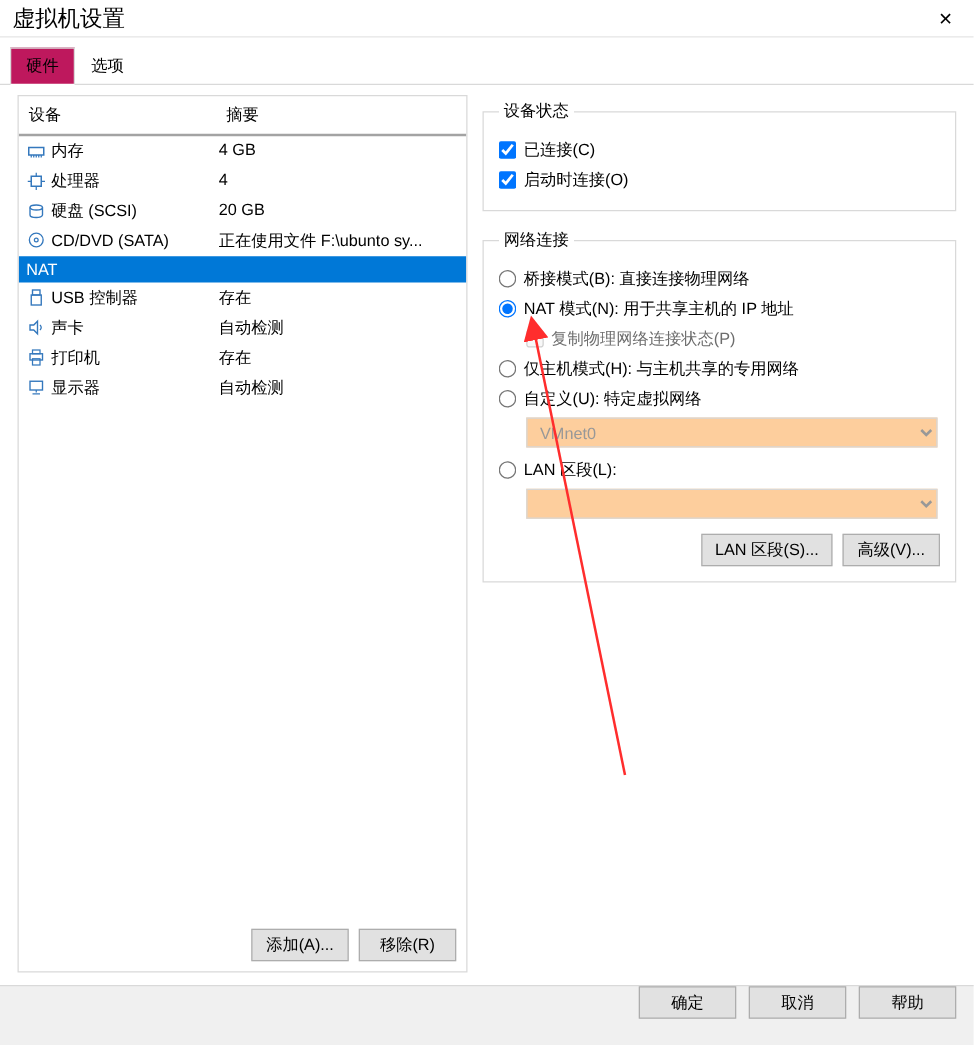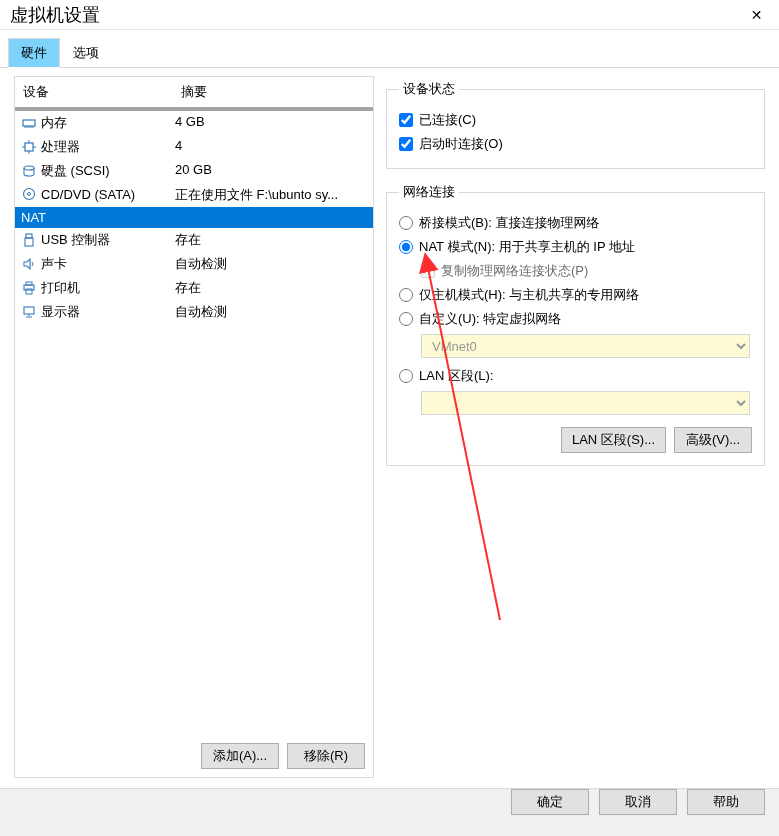--- a/index.html
+++ b/index.html
@@ -2,43 +2,43 @@
 <html><head>
   <meta charset="utf-8">
   <style>
     * { box-sizing: border-box; margin: 0; padding: 0; }
     body { font-family: "Microsoft YaHei", "Segoe UI", sans-serif; font-size: 13px; background: #fff; color: #000; width: 779px; height: 836px; overflow: hidden; position: relative; }
     .titlebar { display: flex; justify-content: space-between; align-items: center; height: 30px; border-bottom: 1px solid #e5e5e5; padding: 0 0 0 10px; }
     .titlebar .title { font-size: 18px; }
     .close-btn { width: 45px; height: 30px; display: flex; align-items: center; justify-content: center; cursor: pointer; font-size: 14px; }
     .tabs { display: flex; border-bottom: 1px solid #d9d9d9; padding: 8px 8px 0 8px; }
     .tab { padding: 5px 12px; border: 1px solid transparent; cursor: pointer; margin-bottom: -1px; }
-    .tab.active { background: #7dd3fc; border: 1px solid #d9d9d9; border-bottom-color: #fff; }
+    .tab.active { background: #be185d; border: 1px solid #d9d9d9; border-bottom-color: #fff; }
     .content { display: flex; height: 710px; padding: 8px 14px 0 14px; gap: 12px; }
     .left-panel { width: 360px; display: flex; flex-direction: column; border: 1px solid #d9d9d9; }
     .device-list { flex: 1; overflow: hidden; }
-    .list-header { display: flex; padding: 6px 8px; border-bottom: 4px solid #a3a3a3; font-weight: normal; }
+    .list-header { display: flex; padding: 6px 8px; border-bottom: 2px solid #a3a3a3; font-weight: normal; }
     .col-device { width: 158px; }
     .col-summary { flex: 1; }
     .list-row { display: flex; align-items: flex-start; padding: 3px 6px; cursor: pointer; }
     .list-row.selected { background: #0078d7; color: #fff; }
     .icon { width: 16px; height: 16px; display: inline-flex; align-items: center; justify-content: center; margin-right: 4px; flex-shrink: 0; font-size: 12px; color: #0066cc; }
     .list-row.selected .icon { color: #fff; }
     .row-label { display: flex; align-items: center; width: 154px; overflow: hidden; white-space: nowrap; text-overflow: ellipsis; }
     .row-summary { flex: 1; overflow: hidden; white-space: nowrap; text-overflow: ellipsis; }
     .left-buttons { display: flex; justify-content: flex-end; gap: 8px; padding: 8px; }
     .btn { min-width: 78px; height: 26px; border: 1px solid #adadad; background: #e1e1e1; cursor: pointer; font-family: inherit; font-size: 13px; padding: 0 10px; }
     .right-panel { flex: 1; display: flex; flex-direction: column; gap: 14px; padding-top: 4px; }
     fieldset { border: 1px solid #d9d9d9; padding: 10px 12px 12px; }
     legend { padding: 0 4px; }
     .checkbox-row, .radio-row { display: flex; align-items: center; padding: 3px 0; gap: 6px; }
     .radio-row.indent { padding-left: 22px; }
     .radio-row.disabled { color: #6d6d6d; }
     input[type="checkbox"], input[type="radio"] { width: 14px; height: 14px; }
-    select, .lan-input { width: 100%; height: 24px; margin: 3px 0 6px 22px; max-width: calc(100% - 24px); border: 1px solid #c6c6c6; background: #fef9c3; font-family: inherit; font-size: 13px; padding-left: 6px; color: #6d6d6d; }
+    select, .lan-input { width: 100%; height: 24px; margin: 3px 0 6px 22px; max-width: calc(100% - 24px); border: 1px solid #c6c6c6; background: #fdba74; font-family: inherit; font-size: 13px; padding-left: 6px; color: #6d6d6d; }
     .right-buttons { display: flex; justify-content: flex-end; gap: 8px; padding-top: 6px; }
     .dialog-footer { position: absolute; bottom: 0; left: 0; right: 0; height: 48px; display: flex; align-items: flex-start; justify-content: flex-end; gap: 10px; padding: 0 14px; background: #f0f0f0; border-top: 1px solid #d9d9d9; }
     .arrow-annotation { position: absolute; pointer-events: none; z-index: 100; }
     .watermark { position: absolute; bottom: 50px; right: 10px; color: #d8d8d8; font-size: 14px; opacity: 0.4; }
     .line-svg { display:block; }
   </style>
 </head>
 <body>
 
 <div class="titlebar">

